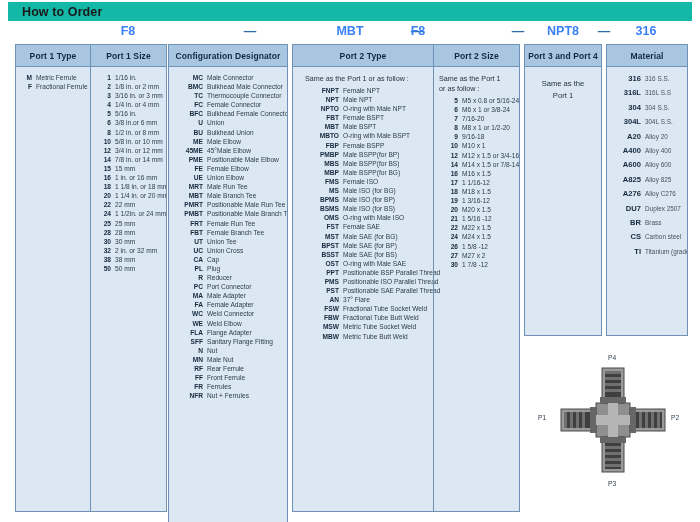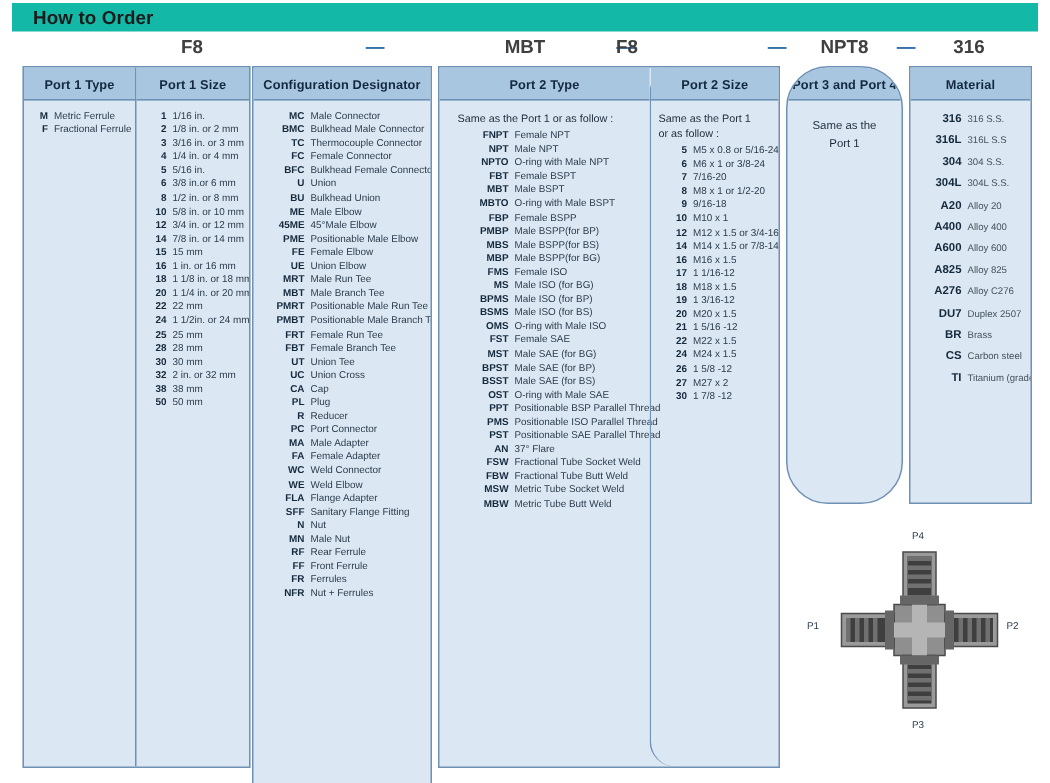--- a/index.html
+++ b/index.html
@@ -40,21 +40,21 @@
     position: absolute;
     left: 0;
     top: 24px;
     width: 700px;
     height: 18px;
   }
   #code-row .code {
     position: absolute;
     font-size: 12.5px;
     font-weight: bold;
-    color: #404040;
+    color: #3b82f6;
     text-align: center;
     top: 0;
     white-space: nowrap;
   }
   #code-row .dash {
     position: absolute;
     font-size: 12.5px;
     font-weight: bold;
     color: #2f6ca8;
     text-align: center;
@@ -142,27 +142,27 @@
     color: #1d2c3c;
     text-align: center;
     line-height: 12px;
     padding-top: 4px;
   }
 
   
   #block-ports1 { left: 15px;  width: 152px; height: 468px; }
   #block-config { left: 168px; width: 120px; height: 500px; }
   #block-port2  { left: 292px; width: 228px; height: 468px; }
-  #block-port34 { left: 524px; width: 78px;  height: 292px; border-radius: 28px; }
+  #block-port34 { left: 524px; width: 78px;  height: 292px; }
   #block-material { left: 606px; width: 82px; height: 292px; }
 
   #col-p1type { width: 74px; }
   #col-p1size { width: 76px; }
   #col-p2type { width: 140px; }
-  #col-p2size { width: 86px; border-radius: 17px; }
+  #col-p2size { width: 86px; }
 
   
   #list-p1type { padding-left: 8px; }
   #list-p1type li .c { flex-basis: 8px; }
   #list-p1size { padding-left: 4px; }
   #list-p1size li .c { flex-basis: 16px; }
   #list-config { padding-left: 2px; }
   #list-config li .c { flex-basis: 32px; }
   #list-p2type { padding-left: 4px; }
   #list-p2type li .c { flex-basis: 30px; }

